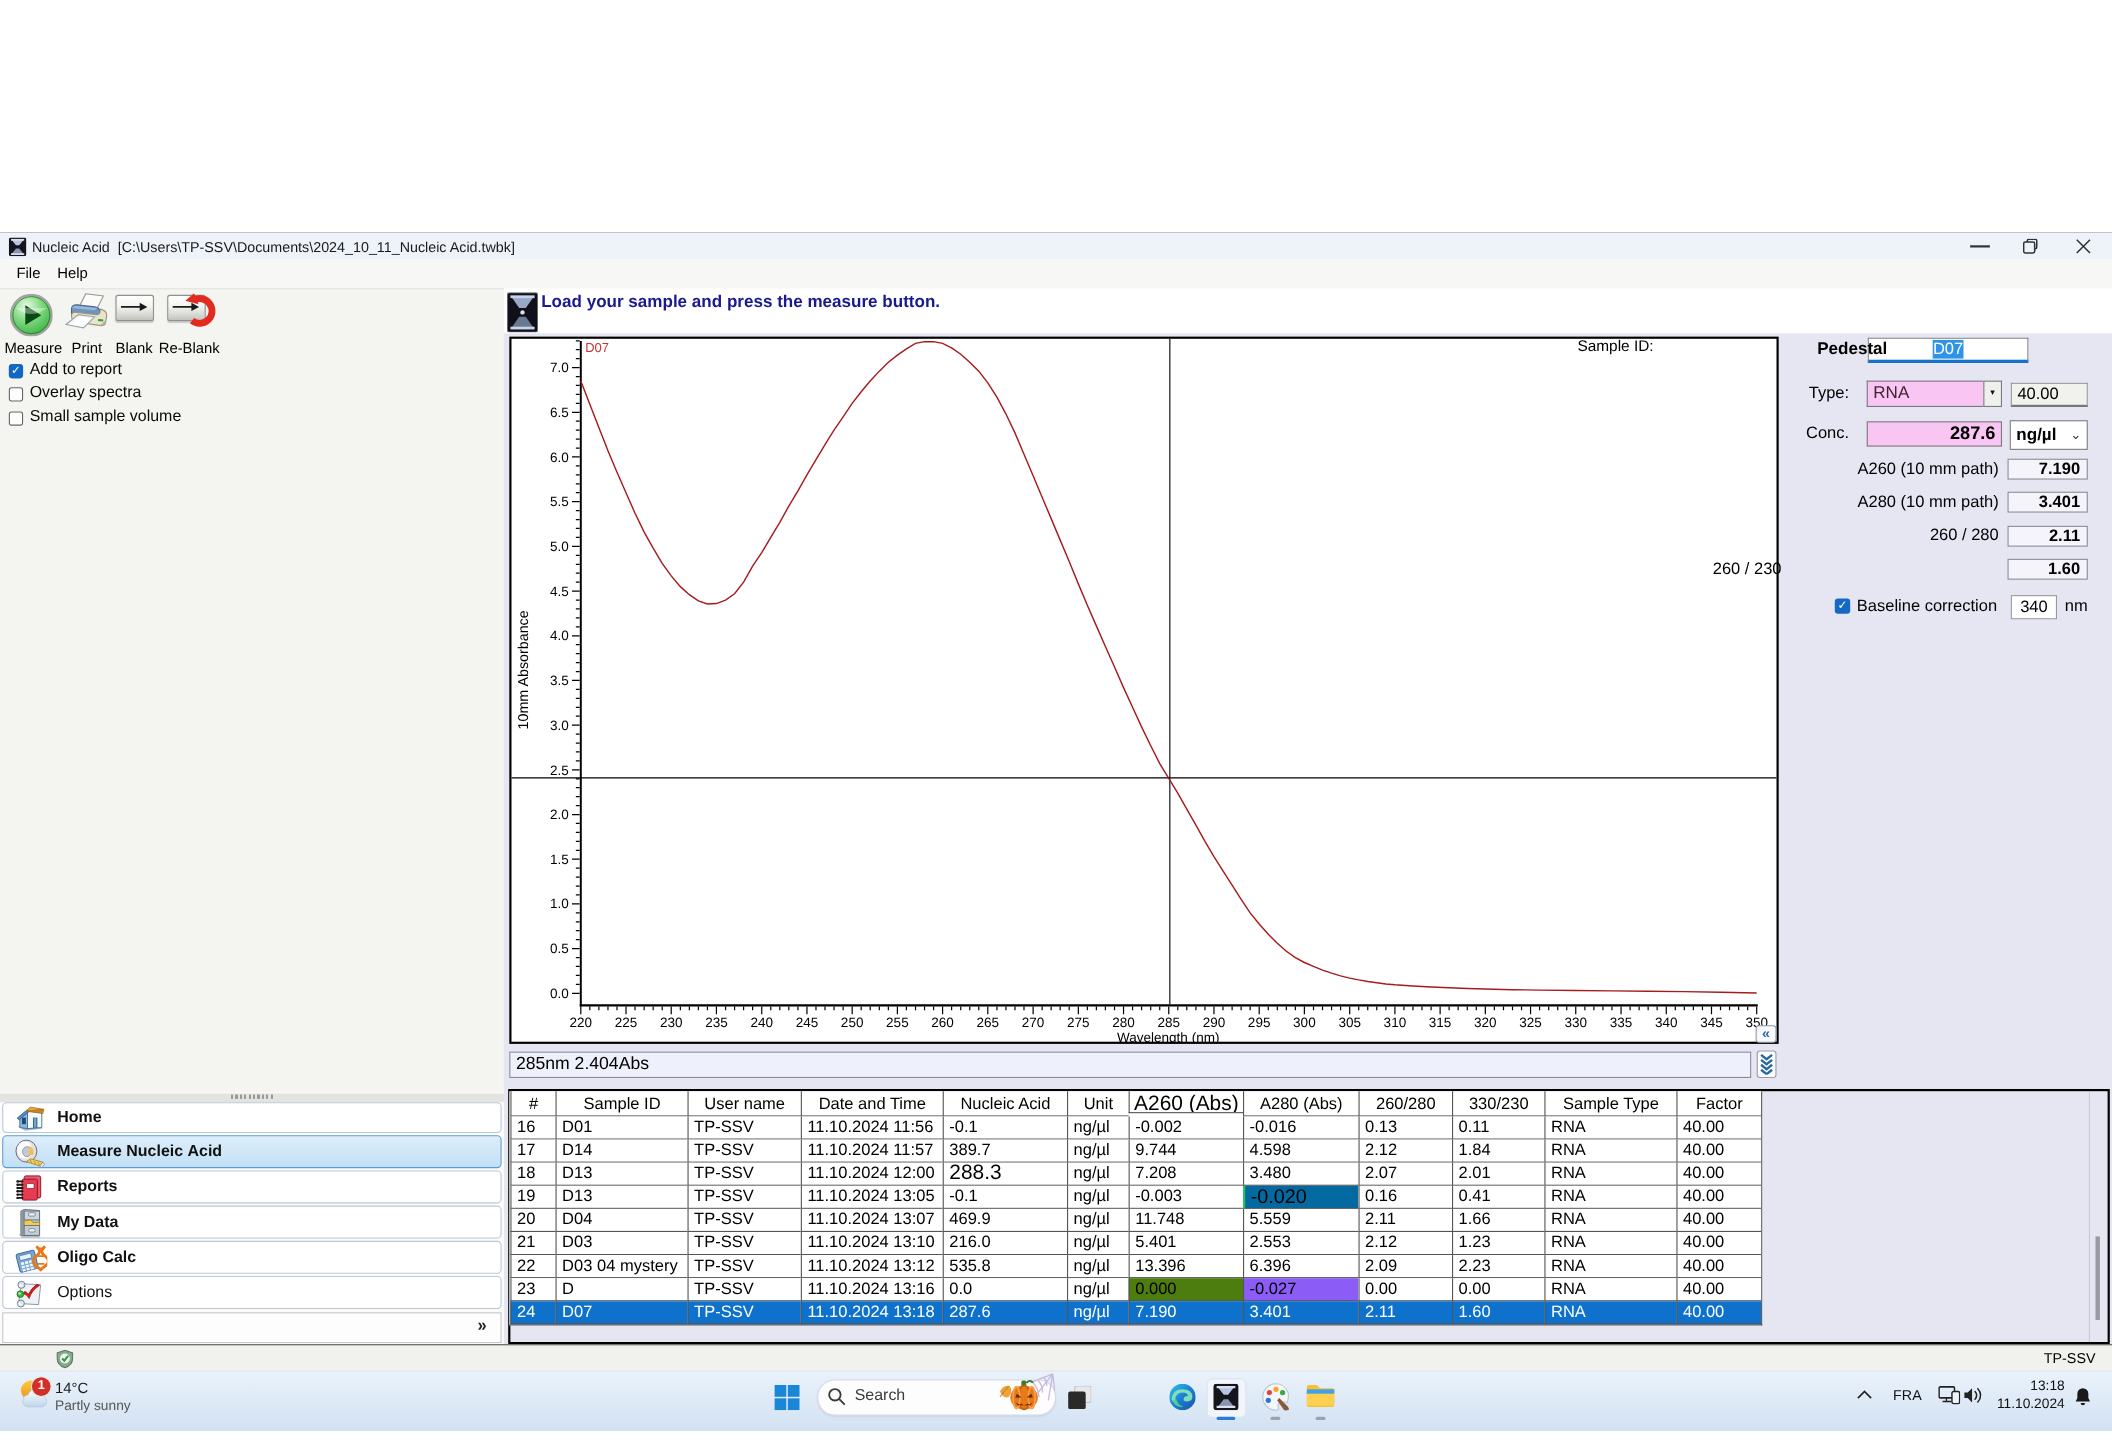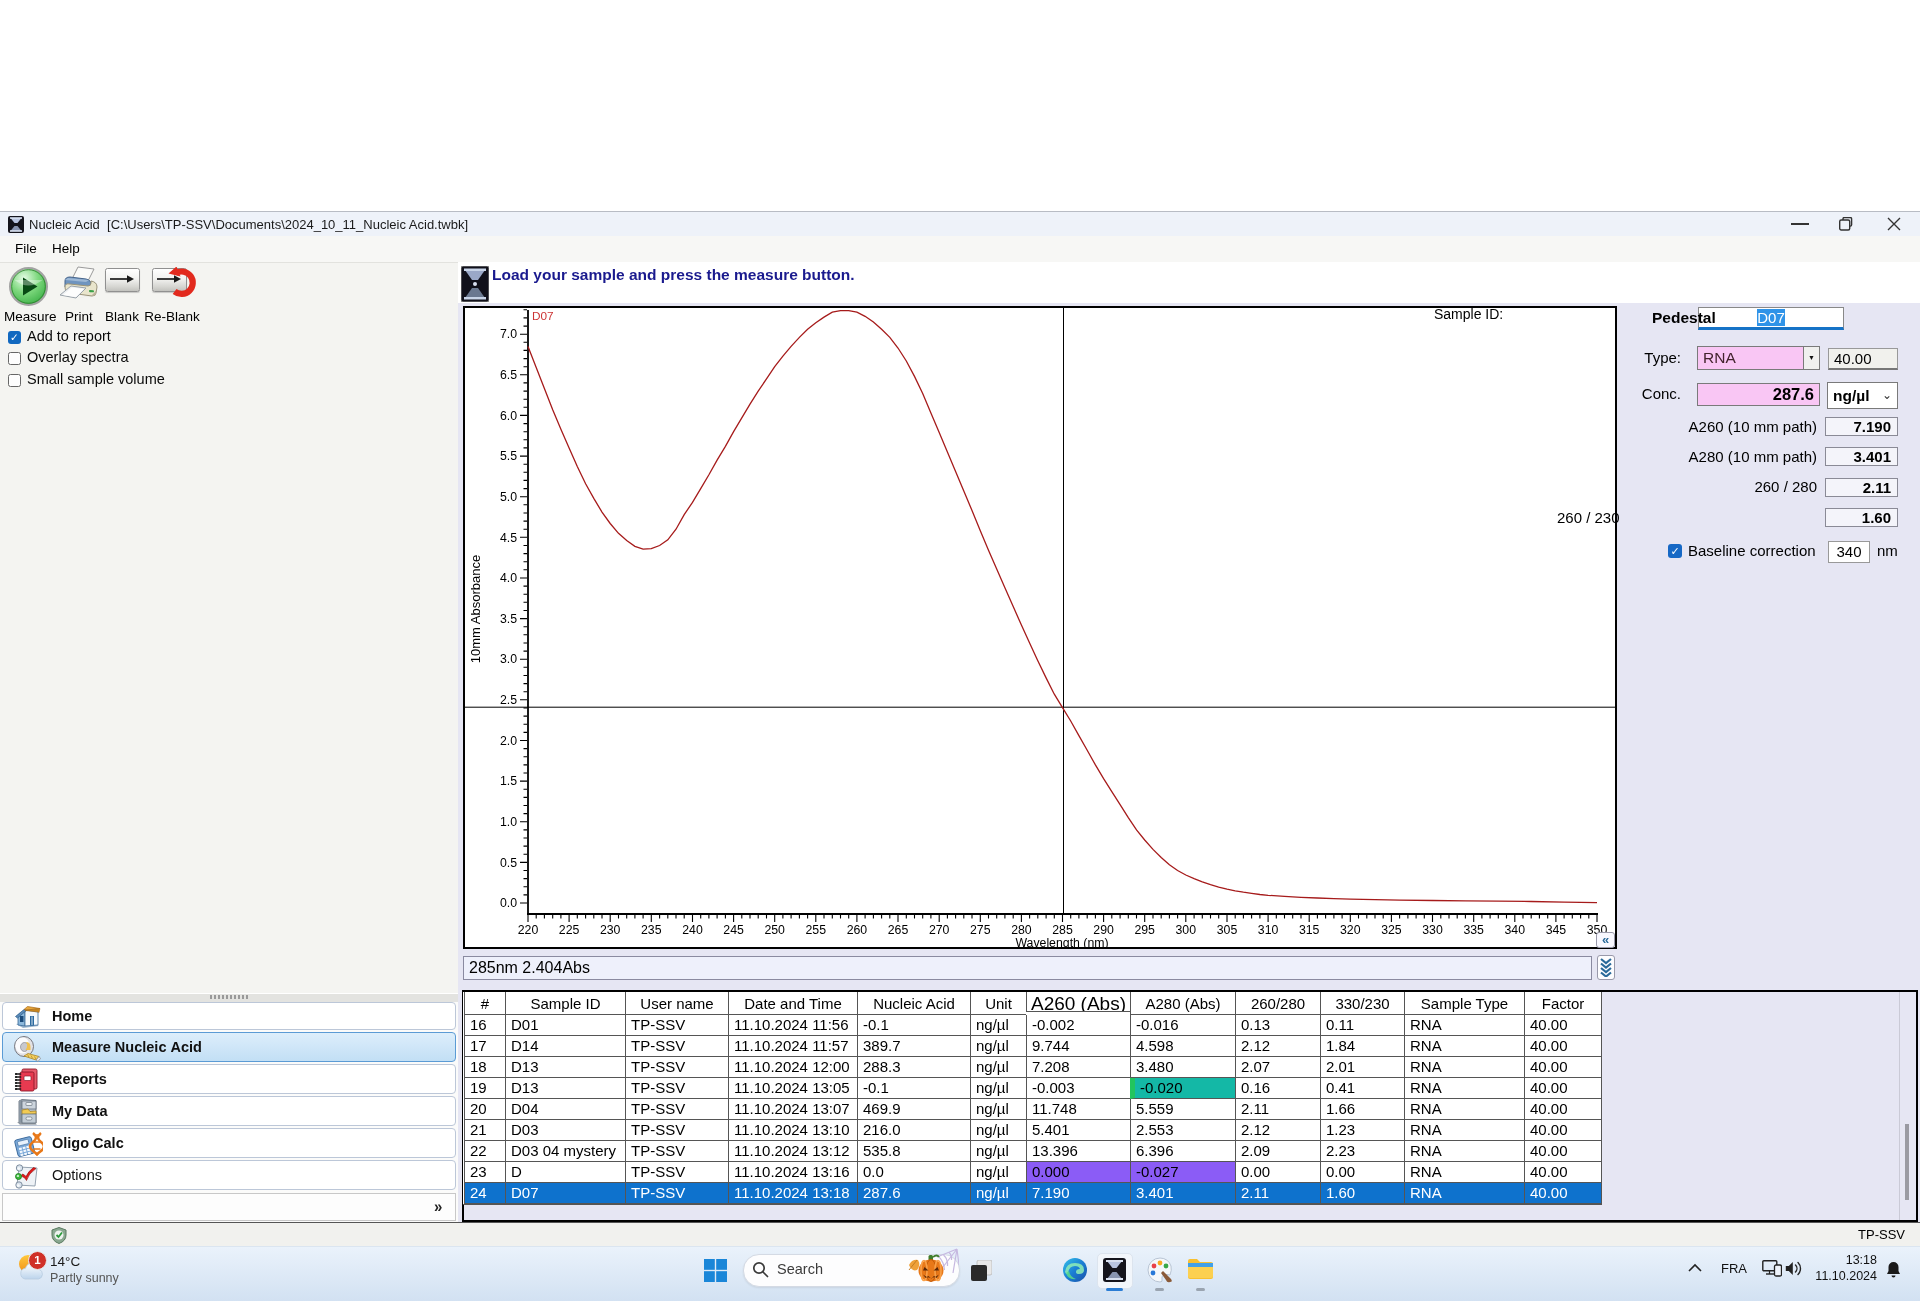--- a/index.html
+++ b/index.html
@@ -219,36 +219,36 @@
 <div style="position:absolute;left:1026px;top:1036px;width:104px;height:21px;border-left:1px solid #555;border-bottom:1px solid #555;box-sizing:border-box;font-size:15px;line-height:20px;padding-left:5px;white-space:nowrap;overflow:hidden;background:#fff;color:#000">9.744</div>
 <div style="position:absolute;left:1130px;top:1036px;width:105px;height:21px;border-left:1px solid #555;border-bottom:1px solid #555;box-sizing:border-box;font-size:15px;line-height:20px;padding-left:5px;white-space:nowrap;overflow:hidden;background:#fff;color:#000">4.598</div>
 <div style="position:absolute;left:1235px;top:1036px;width:85px;height:21px;border-left:1px solid #555;border-bottom:1px solid #555;box-sizing:border-box;font-size:15px;line-height:20px;padding-left:5px;white-space:nowrap;overflow:hidden;background:#fff;color:#000">2.12</div>
 <div style="position:absolute;left:1320px;top:1036px;width:84px;height:21px;border-left:1px solid #555;border-bottom:1px solid #555;box-sizing:border-box;font-size:15px;line-height:20px;padding-left:5px;white-space:nowrap;overflow:hidden;background:#fff;color:#000">1.84</div>
 <div style="position:absolute;left:1404px;top:1036px;width:120px;height:21px;border-left:1px solid #555;border-bottom:1px solid #555;box-sizing:border-box;font-size:15px;line-height:20px;padding-left:5px;white-space:nowrap;overflow:hidden;background:#fff;color:#000">RNA</div>
 <div style="position:absolute;left:1524px;top:1036px;width:77px;height:21px;border-left:1px solid #555;border-bottom:1px solid #555;box-sizing:border-box;font-size:15px;line-height:20px;padding-left:5px;white-space:nowrap;overflow:hidden;background:#fff;color:#000">40.00</div>
 <div style="position:absolute;left:464px;top:1057px;width:41px;height:21px;border-left:1px solid #555;border-bottom:1px solid #555;box-sizing:border-box;font-size:15px;line-height:20px;padding-left:5px;white-space:nowrap;overflow:hidden;background:#fff;color:#000">18</div>
 <div style="position:absolute;left:505px;top:1057px;width:120px;height:21px;border-left:1px solid #555;border-bottom:1px solid #555;box-sizing:border-box;font-size:15px;line-height:20px;padding-left:5px;white-space:nowrap;overflow:hidden;background:#fff;color:#000">D13</div>
 <div style="position:absolute;left:625px;top:1057px;width:103px;height:21px;border-left:1px solid #555;border-bottom:1px solid #555;box-sizing:border-box;font-size:15px;line-height:20px;padding-left:5px;white-space:nowrap;overflow:hidden;background:#fff;color:#000">TP-SSV</div>
 <div style="position:absolute;left:728px;top:1057px;width:129px;height:21px;border-left:1px solid #555;border-bottom:1px solid #555;box-sizing:border-box;font-size:15px;line-height:20px;padding-left:5px;white-space:nowrap;overflow:hidden;background:#fff;color:#000">11.10.2024 12:00</div>
-<div style="position:absolute;left:857px;top:1057px;width:113px;height:21px;border-left:1px solid #555;border-bottom:1px solid #555;box-sizing:border-box;font-size:15px;line-height:20px;padding-left:5px;white-space:nowrap;overflow:hidden;background:#fff;color:#000">288.3</div>
+<div style="position:absolute;left:857px;top:1057px;width:113px;height:21px;border-left:1px solid #555;border-bottom:1px solid #555;box-sizing:border-box;font-size:19px;line-height:20px;padding-left:5px;white-space:nowrap;overflow:hidden;background:#fff;color:#000">288.3</div>
 <div style="position:absolute;left:970px;top:1057px;width:56px;height:21px;border-left:1px solid #555;border-bottom:1px solid #555;box-sizing:border-box;font-size:15px;line-height:20px;padding-left:5px;white-space:nowrap;overflow:hidden;background:#fff;color:#000">ng/µl</div>
 <div style="position:absolute;left:1026px;top:1057px;width:104px;height:21px;border-left:1px solid #555;border-bottom:1px solid #555;box-sizing:border-box;font-size:15px;line-height:20px;padding-left:5px;white-space:nowrap;overflow:hidden;background:#fff;color:#000">7.208</div>
 <div style="position:absolute;left:1130px;top:1057px;width:105px;height:21px;border-left:1px solid #555;border-bottom:1px solid #555;box-sizing:border-box;font-size:15px;line-height:20px;padding-left:5px;white-space:nowrap;overflow:hidden;background:#fff;color:#000">3.480</div>
 <div style="position:absolute;left:1235px;top:1057px;width:85px;height:21px;border-left:1px solid #555;border-bottom:1px solid #555;box-sizing:border-box;font-size:15px;line-height:20px;padding-left:5px;white-space:nowrap;overflow:hidden;background:#fff;color:#000">2.07</div>
 <div style="position:absolute;left:1320px;top:1057px;width:84px;height:21px;border-left:1px solid #555;border-bottom:1px solid #555;box-sizing:border-box;font-size:15px;line-height:20px;padding-left:5px;white-space:nowrap;overflow:hidden;background:#fff;color:#000">2.01</div>
 <div style="position:absolute;left:1404px;top:1057px;width:120px;height:21px;border-left:1px solid #555;border-bottom:1px solid #555;box-sizing:border-box;font-size:15px;line-height:20px;padding-left:5px;white-space:nowrap;overflow:hidden;background:#fff;color:#000">RNA</div>
 <div style="position:absolute;left:1524px;top:1057px;width:77px;height:21px;border-left:1px solid #555;border-bottom:1px solid #555;box-sizing:border-box;font-size:15px;line-height:20px;padding-left:5px;white-space:nowrap;overflow:hidden;background:#fff;color:#000">40.00</div>
 <div style="position:absolute;left:464px;top:1078px;width:41px;height:21px;border-left:1px solid #555;border-bottom:1px solid #555;box-sizing:border-box;font-size:15px;line-height:20px;padding-left:5px;white-space:nowrap;overflow:hidden;background:#fff;color:#000">19</div>
 <div style="position:absolute;left:505px;top:1078px;width:120px;height:21px;border-left:1px solid #555;border-bottom:1px solid #555;box-sizing:border-box;font-size:15px;line-height:20px;padding-left:5px;white-space:nowrap;overflow:hidden;background:#fff;color:#000">D13</div>
 <div style="position:absolute;left:625px;top:1078px;width:103px;height:21px;border-left:1px solid #555;border-bottom:1px solid #555;box-sizing:border-box;font-size:15px;line-height:20px;padding-left:5px;white-space:nowrap;overflow:hidden;background:#fff;color:#000">TP-SSV</div>
 <div style="position:absolute;left:728px;top:1078px;width:129px;height:21px;border-left:1px solid #555;border-bottom:1px solid #555;box-sizing:border-box;font-size:15px;line-height:20px;padding-left:5px;white-space:nowrap;overflow:hidden;background:#fff;color:#000">11.10.2024 13:05</div>
 <div style="position:absolute;left:857px;top:1078px;width:113px;height:21px;border-left:1px solid #555;border-bottom:1px solid #555;box-sizing:border-box;font-size:15px;line-height:20px;padding-left:5px;white-space:nowrap;overflow:hidden;background:#fff;color:#000">-0.1</div>
 <div style="position:absolute;left:970px;top:1078px;width:56px;height:21px;border-left:1px solid #555;border-bottom:1px solid #555;box-sizing:border-box;font-size:15px;line-height:20px;padding-left:5px;white-space:nowrap;overflow:hidden;background:#fff;color:#000">ng/µl</div>
 <div style="position:absolute;left:1026px;top:1078px;width:104px;height:21px;border-left:1px solid #555;border-bottom:1px solid #555;box-sizing:border-box;font-size:15px;line-height:20px;padding-left:5px;white-space:nowrap;overflow:hidden;background:#fff;color:#000">-0.003</div>
-<div style="position:absolute;left:1130px;top:1078px;width:105px;height:21px;border-left:5px solid #22c55e;border-bottom:1px solid #555;box-sizing:border-box;font-size:15px;line-height:20px;padding-left:5px;white-space:nowrap;overflow:hidden;background:#14b8a6;color:#000">-0.020</div>
+<div style="position:absolute;left:1130px;top:1078px;width:105px;height:21px;border-left:2px solid #22c55e;border-bottom:1px solid #555;box-sizing:border-box;font-size:18px;line-height:20px;padding-left:5px;white-space:nowrap;overflow:hidden;background:#0369a1;color:#000">-0.020</div>
 <div style="position:absolute;left:1235px;top:1078px;width:85px;height:21px;border-left:1px solid #555;border-bottom:1px solid #555;box-sizing:border-box;font-size:15px;line-height:20px;padding-left:5px;white-space:nowrap;overflow:hidden;background:#fff;color:#000">0.16</div>
 <div style="position:absolute;left:1320px;top:1078px;width:84px;height:21px;border-left:1px solid #555;border-bottom:1px solid #555;box-sizing:border-box;font-size:15px;line-height:20px;padding-left:5px;white-space:nowrap;overflow:hidden;background:#fff;color:#000">0.41</div>
 <div style="position:absolute;left:1404px;top:1078px;width:120px;height:21px;border-left:1px solid #555;border-bottom:1px solid #555;box-sizing:border-box;font-size:15px;line-height:20px;padding-left:5px;white-space:nowrap;overflow:hidden;background:#fff;color:#000">RNA</div>
 <div style="position:absolute;left:1524px;top:1078px;width:77px;height:21px;border-left:1px solid #555;border-bottom:1px solid #555;box-sizing:border-box;font-size:15px;line-height:20px;padding-left:5px;white-space:nowrap;overflow:hidden;background:#fff;color:#000">40.00</div>
 <div style="position:absolute;left:464px;top:1099px;width:41px;height:21px;border-left:1px solid #555;border-bottom:1px solid #555;box-sizing:border-box;font-size:15px;line-height:20px;padding-left:5px;white-space:nowrap;overflow:hidden;background:#fff;color:#000">20</div>
 <div style="position:absolute;left:505px;top:1099px;width:120px;height:21px;border-left:1px solid #555;border-bottom:1px solid #555;box-sizing:border-box;font-size:15px;line-height:20px;padding-left:5px;white-space:nowrap;overflow:hidden;background:#fff;color:#000">D04</div>
 <div style="position:absolute;left:625px;top:1099px;width:103px;height:21px;border-left:1px solid #555;border-bottom:1px solid #555;box-sizing:border-box;font-size:15px;line-height:20px;padding-left:5px;white-space:nowrap;overflow:hidden;background:#fff;color:#000">TP-SSV</div>
 <div style="position:absolute;left:728px;top:1099px;width:129px;height:21px;border-left:1px solid #555;border-bottom:1px solid #555;box-sizing:border-box;font-size:15px;line-height:20px;padding-left:5px;white-space:nowrap;overflow:hidden;background:#fff;color:#000">11.10.2024 13:07</div>
 <div style="position:absolute;left:857px;top:1099px;width:113px;height:21px;border-left:1px solid #555;border-bottom:1px solid #555;box-sizing:border-box;font-size:15px;line-height:20px;padding-left:5px;white-space:nowrap;overflow:hidden;background:#fff;color:#000">469.9</div>
 <div style="position:absolute;left:970px;top:1099px;width:56px;height:21px;border-left:1px solid #555;border-bottom:1px solid #555;box-sizing:border-box;font-size:15px;line-height:20px;padding-left:5px;white-space:nowrap;overflow:hidden;background:#fff;color:#000">ng/µl</div>
@@ -281,21 +281,21 @@
 <div style="position:absolute;left:1235px;top:1141px;width:85px;height:21px;border-left:1px solid #555;border-bottom:1px solid #555;box-sizing:border-box;font-size:15px;line-height:20px;padding-left:5px;white-space:nowrap;overflow:hidden;background:#fff;color:#000">2.09</div>
 <div style="position:absolute;left:1320px;top:1141px;width:84px;height:21px;border-left:1px solid #555;border-bottom:1px solid #555;box-sizing:border-box;font-size:15px;line-height:20px;padding-left:5px;white-space:nowrap;overflow:hidden;background:#fff;color:#000">2.23</div>
 <div style="position:absolute;left:1404px;top:1141px;width:120px;height:21px;border-left:1px solid #555;border-bottom:1px solid #555;box-sizing:border-box;font-size:15px;line-height:20px;padding-left:5px;white-space:nowrap;overflow:hidden;background:#fff;color:#000">RNA</div>
 <div style="position:absolute;left:1524px;top:1141px;width:77px;height:21px;border-left:1px solid #555;border-bottom:1px solid #555;box-sizing:border-box;font-size:15px;line-height:20px;padding-left:5px;white-space:nowrap;overflow:hidden;background:#fff;color:#000">40.00</div>
 <div style="position:absolute;left:464px;top:1162px;width:41px;height:21px;border-left:1px solid #555;border-bottom:1px solid #555;box-sizing:border-box;font-size:15px;line-height:20px;padding-left:5px;white-space:nowrap;overflow:hidden;background:#fff;color:#000">23</div>
 <div style="position:absolute;left:505px;top:1162px;width:120px;height:21px;border-left:1px solid #555;border-bottom:1px solid #555;box-sizing:border-box;font-size:15px;line-height:20px;padding-left:5px;white-space:nowrap;overflow:hidden;background:#fff;color:#000">D</div>
 <div style="position:absolute;left:625px;top:1162px;width:103px;height:21px;border-left:1px solid #555;border-bottom:1px solid #555;box-sizing:border-box;font-size:15px;line-height:20px;padding-left:5px;white-space:nowrap;overflow:hidden;background:#fff;color:#000">TP-SSV</div>
 <div style="position:absolute;left:728px;top:1162px;width:129px;height:21px;border-left:1px solid #555;border-bottom:1px solid #555;box-sizing:border-box;font-size:15px;line-height:20px;padding-left:5px;white-space:nowrap;overflow:hidden;background:#fff;color:#000">11.10.2024 13:16</div>
 <div style="position:absolute;left:857px;top:1162px;width:113px;height:21px;border-left:1px solid #555;border-bottom:1px solid #555;box-sizing:border-box;font-size:15px;line-height:20px;padding-left:5px;white-space:nowrap;overflow:hidden;background:#fff;color:#000">0.0</div>
 <div style="position:absolute;left:970px;top:1162px;width:56px;height:21px;border-left:1px solid #555;border-bottom:1px solid #555;box-sizing:border-box;font-size:15px;line-height:20px;padding-left:5px;white-space:nowrap;overflow:hidden;background:#fff;color:#000">ng/µl</div>
-<div style="position:absolute;left:1026px;top:1162px;width:104px;height:21px;border-left:1px solid #555;border-bottom:1px solid #555;box-sizing:border-box;font-size:15px;line-height:20px;padding-left:5px;white-space:nowrap;overflow:hidden;background:#8b5cf6;color:#000">0.000</div>
+<div style="position:absolute;left:1026px;top:1162px;width:104px;height:21px;border-left:1px solid #555;border-bottom:1px solid #555;box-sizing:border-box;font-size:15px;line-height:20px;padding-left:5px;white-space:nowrap;overflow:hidden;background:#4d7c0f;color:#000">0.000</div>
 <div style="position:absolute;left:1130px;top:1162px;width:105px;height:21px;border-left:1px solid #555;border-bottom:1px solid #555;box-sizing:border-box;font-size:15px;line-height:20px;padding-left:5px;white-space:nowrap;overflow:hidden;background:#8b5cf6;color:#000">-0.027</div>
 <div style="position:absolute;left:1235px;top:1162px;width:85px;height:21px;border-left:1px solid #555;border-bottom:1px solid #555;box-sizing:border-box;font-size:15px;line-height:20px;padding-left:5px;white-space:nowrap;overflow:hidden;background:#fff;color:#000">0.00</div>
 <div style="position:absolute;left:1320px;top:1162px;width:84px;height:21px;border-left:1px solid #555;border-bottom:1px solid #555;box-sizing:border-box;font-size:15px;line-height:20px;padding-left:5px;white-space:nowrap;overflow:hidden;background:#fff;color:#000">0.00</div>
 <div style="position:absolute;left:1404px;top:1162px;width:120px;height:21px;border-left:1px solid #555;border-bottom:1px solid #555;box-sizing:border-box;font-size:15px;line-height:20px;padding-left:5px;white-space:nowrap;overflow:hidden;background:#fff;color:#000">RNA</div>
 <div style="position:absolute;left:1524px;top:1162px;width:77px;height:21px;border-left:1px solid #555;border-bottom:1px solid #555;box-sizing:border-box;font-size:15px;line-height:20px;padding-left:5px;white-space:nowrap;overflow:hidden;background:#fff;color:#000">40.00</div>
 <div style="position:absolute;left:464px;top:1183px;width:41px;height:21px;border-left:1px solid #555;border-bottom:1px solid #555;box-sizing:border-box;font-size:15px;line-height:20px;padding-left:5px;white-space:nowrap;overflow:hidden;background:#0e72cd;color:#fff">24</div>
 <div style="position:absolute;left:505px;top:1183px;width:120px;height:21px;border-left:1px solid #555;border-bottom:1px solid #555;box-sizing:border-box;font-size:15px;line-height:20px;padding-left:5px;white-space:nowrap;overflow:hidden;background:#0e72cd;color:#fff">D07</div>
 <div style="position:absolute;left:625px;top:1183px;width:103px;height:21px;border-left:1px solid #555;border-bottom:1px solid #555;box-sizing:border-box;font-size:15px;line-height:20px;padding-left:5px;white-space:nowrap;overflow:hidden;background:#0e72cd;color:#fff">TP-SSV</div>
 <div style="position:absolute;left:728px;top:1183px;width:129px;height:21px;border-left:1px solid #555;border-bottom:1px solid #555;box-sizing:border-box;font-size:15px;line-height:20px;padding-left:5px;white-space:nowrap;overflow:hidden;background:#0e72cd;color:#fff">11.10.2024 13:18</div>
 <div style="position:absolute;left:857px;top:1183px;width:113px;height:21px;border-left:1px solid #555;border-bottom:1px solid #555;box-sizing:border-box;font-size:15px;line-height:20px;padding-left:5px;white-space:nowrap;overflow:hidden;background:#0e72cd;color:#fff">287.6</div>

